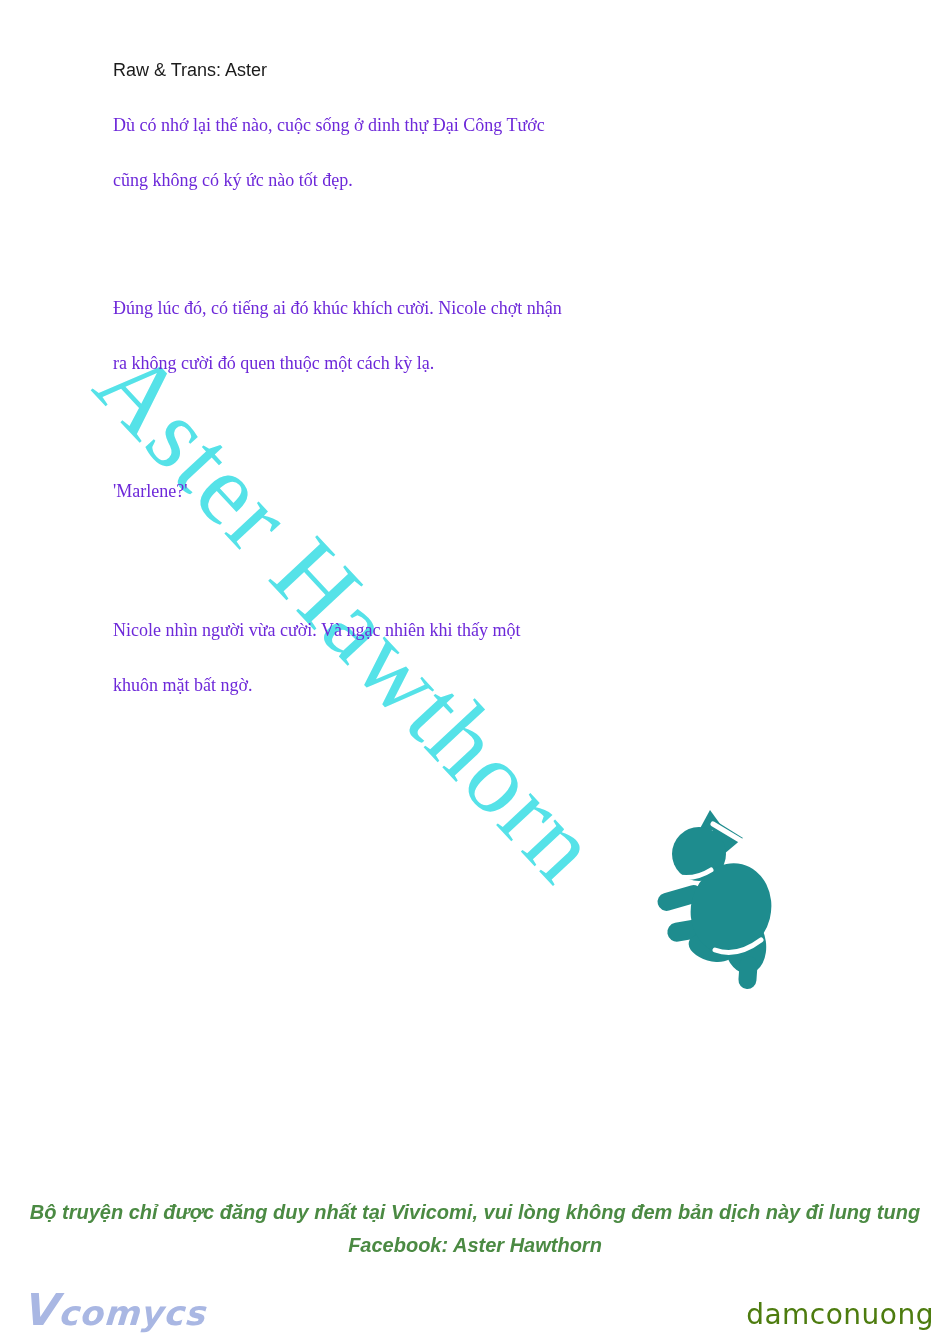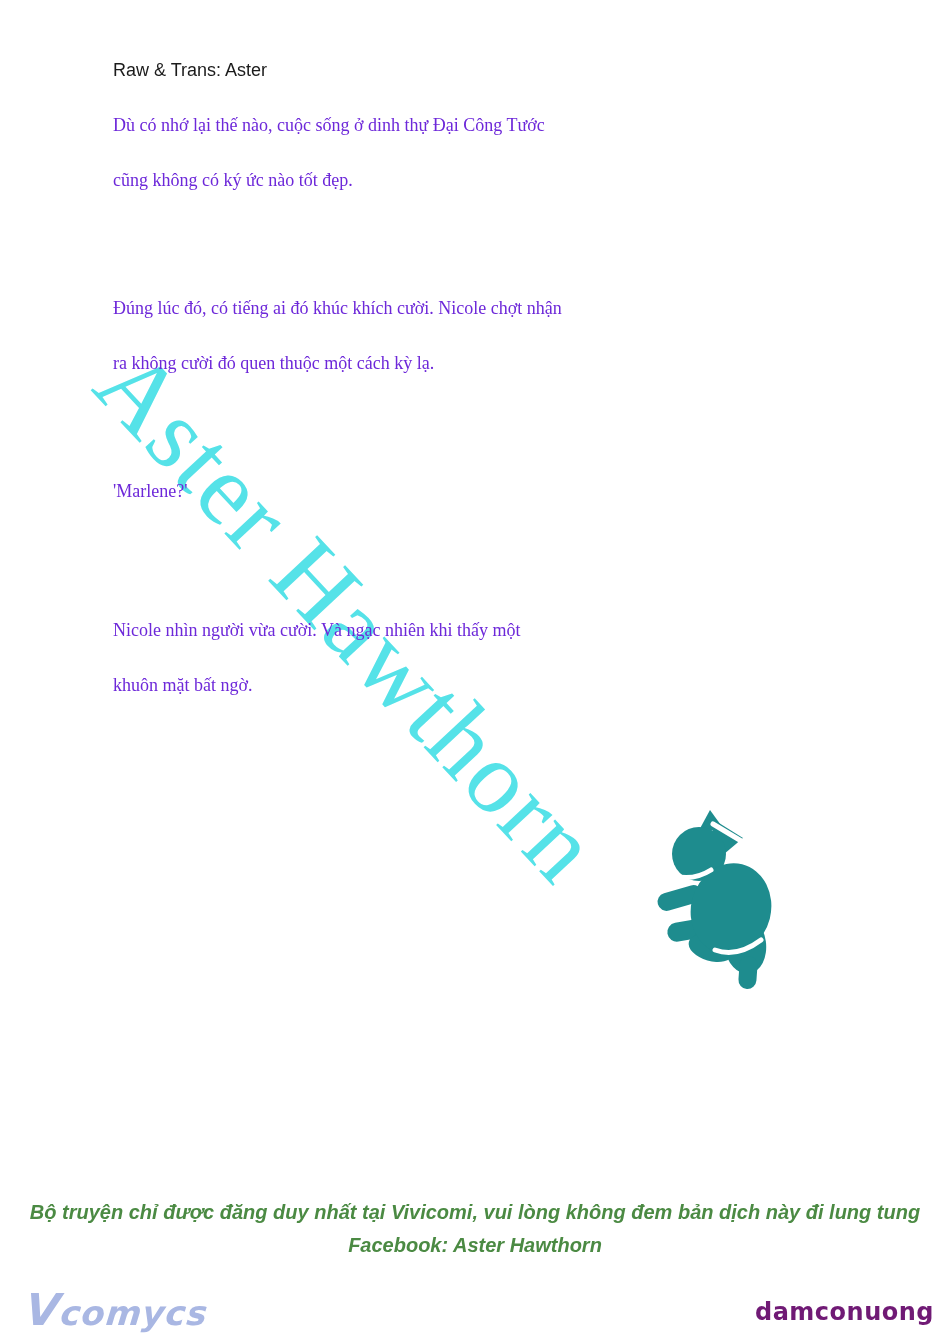--- a/index.html
+++ b/index.html
@@ -91,24 +91,24 @@
     transform: skewX(-6deg);
     z-index: 3;
   }
   .logo-vcomycs .big-v { font-size: 44px; }
 
   .logo-damconuong {
     position: absolute;
     right: 16px;
     top: 1298px;
     font-family: "DejaVu Sans", sans-serif;
-    font-weight: bold;
-    font-size: 24px;
+    font-weight: normal;
+    font-size: 28px;
     letter-spacing: 0.5px;
-    color: #701a75;
+    color: #4d7c0f;
     text-shadow: 0 0 2px #ffffff, 0 0 4px #ffffff;
     z-index: 3;
   }
 </style>
 </head>
 <body>
 
 <div class="page">
 
   <div class="watermark">Aster Hawthorn</div>

